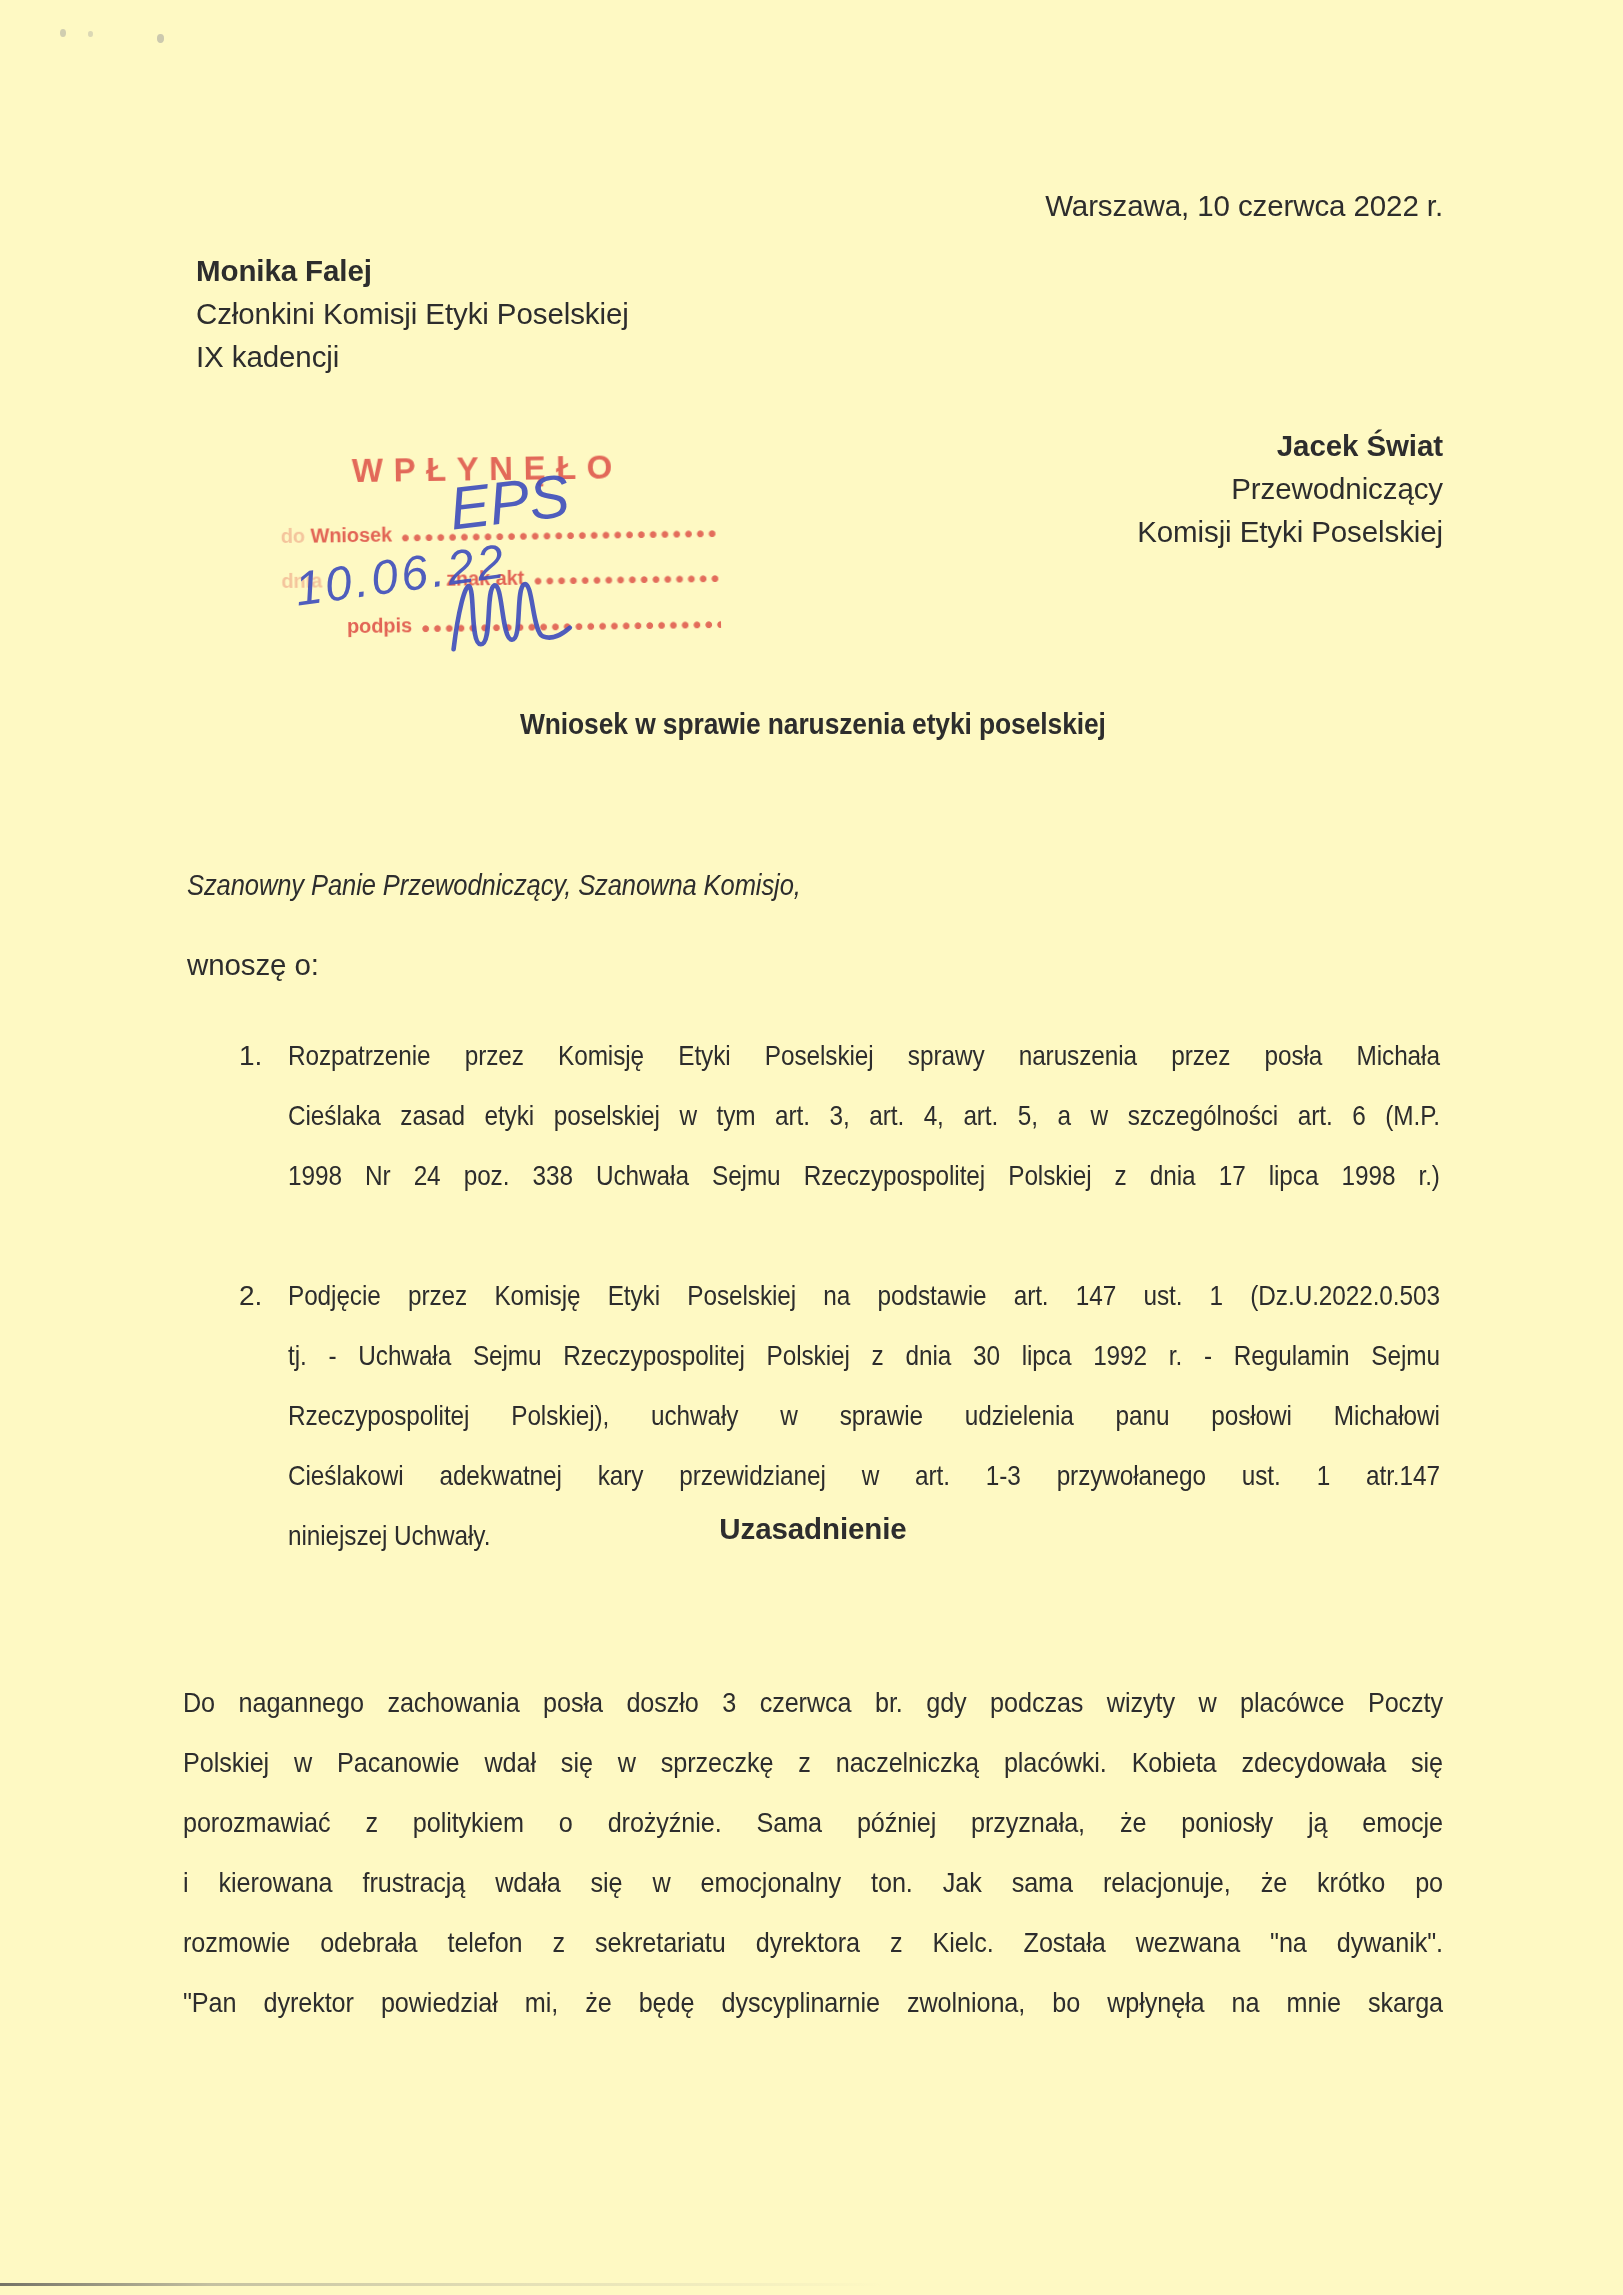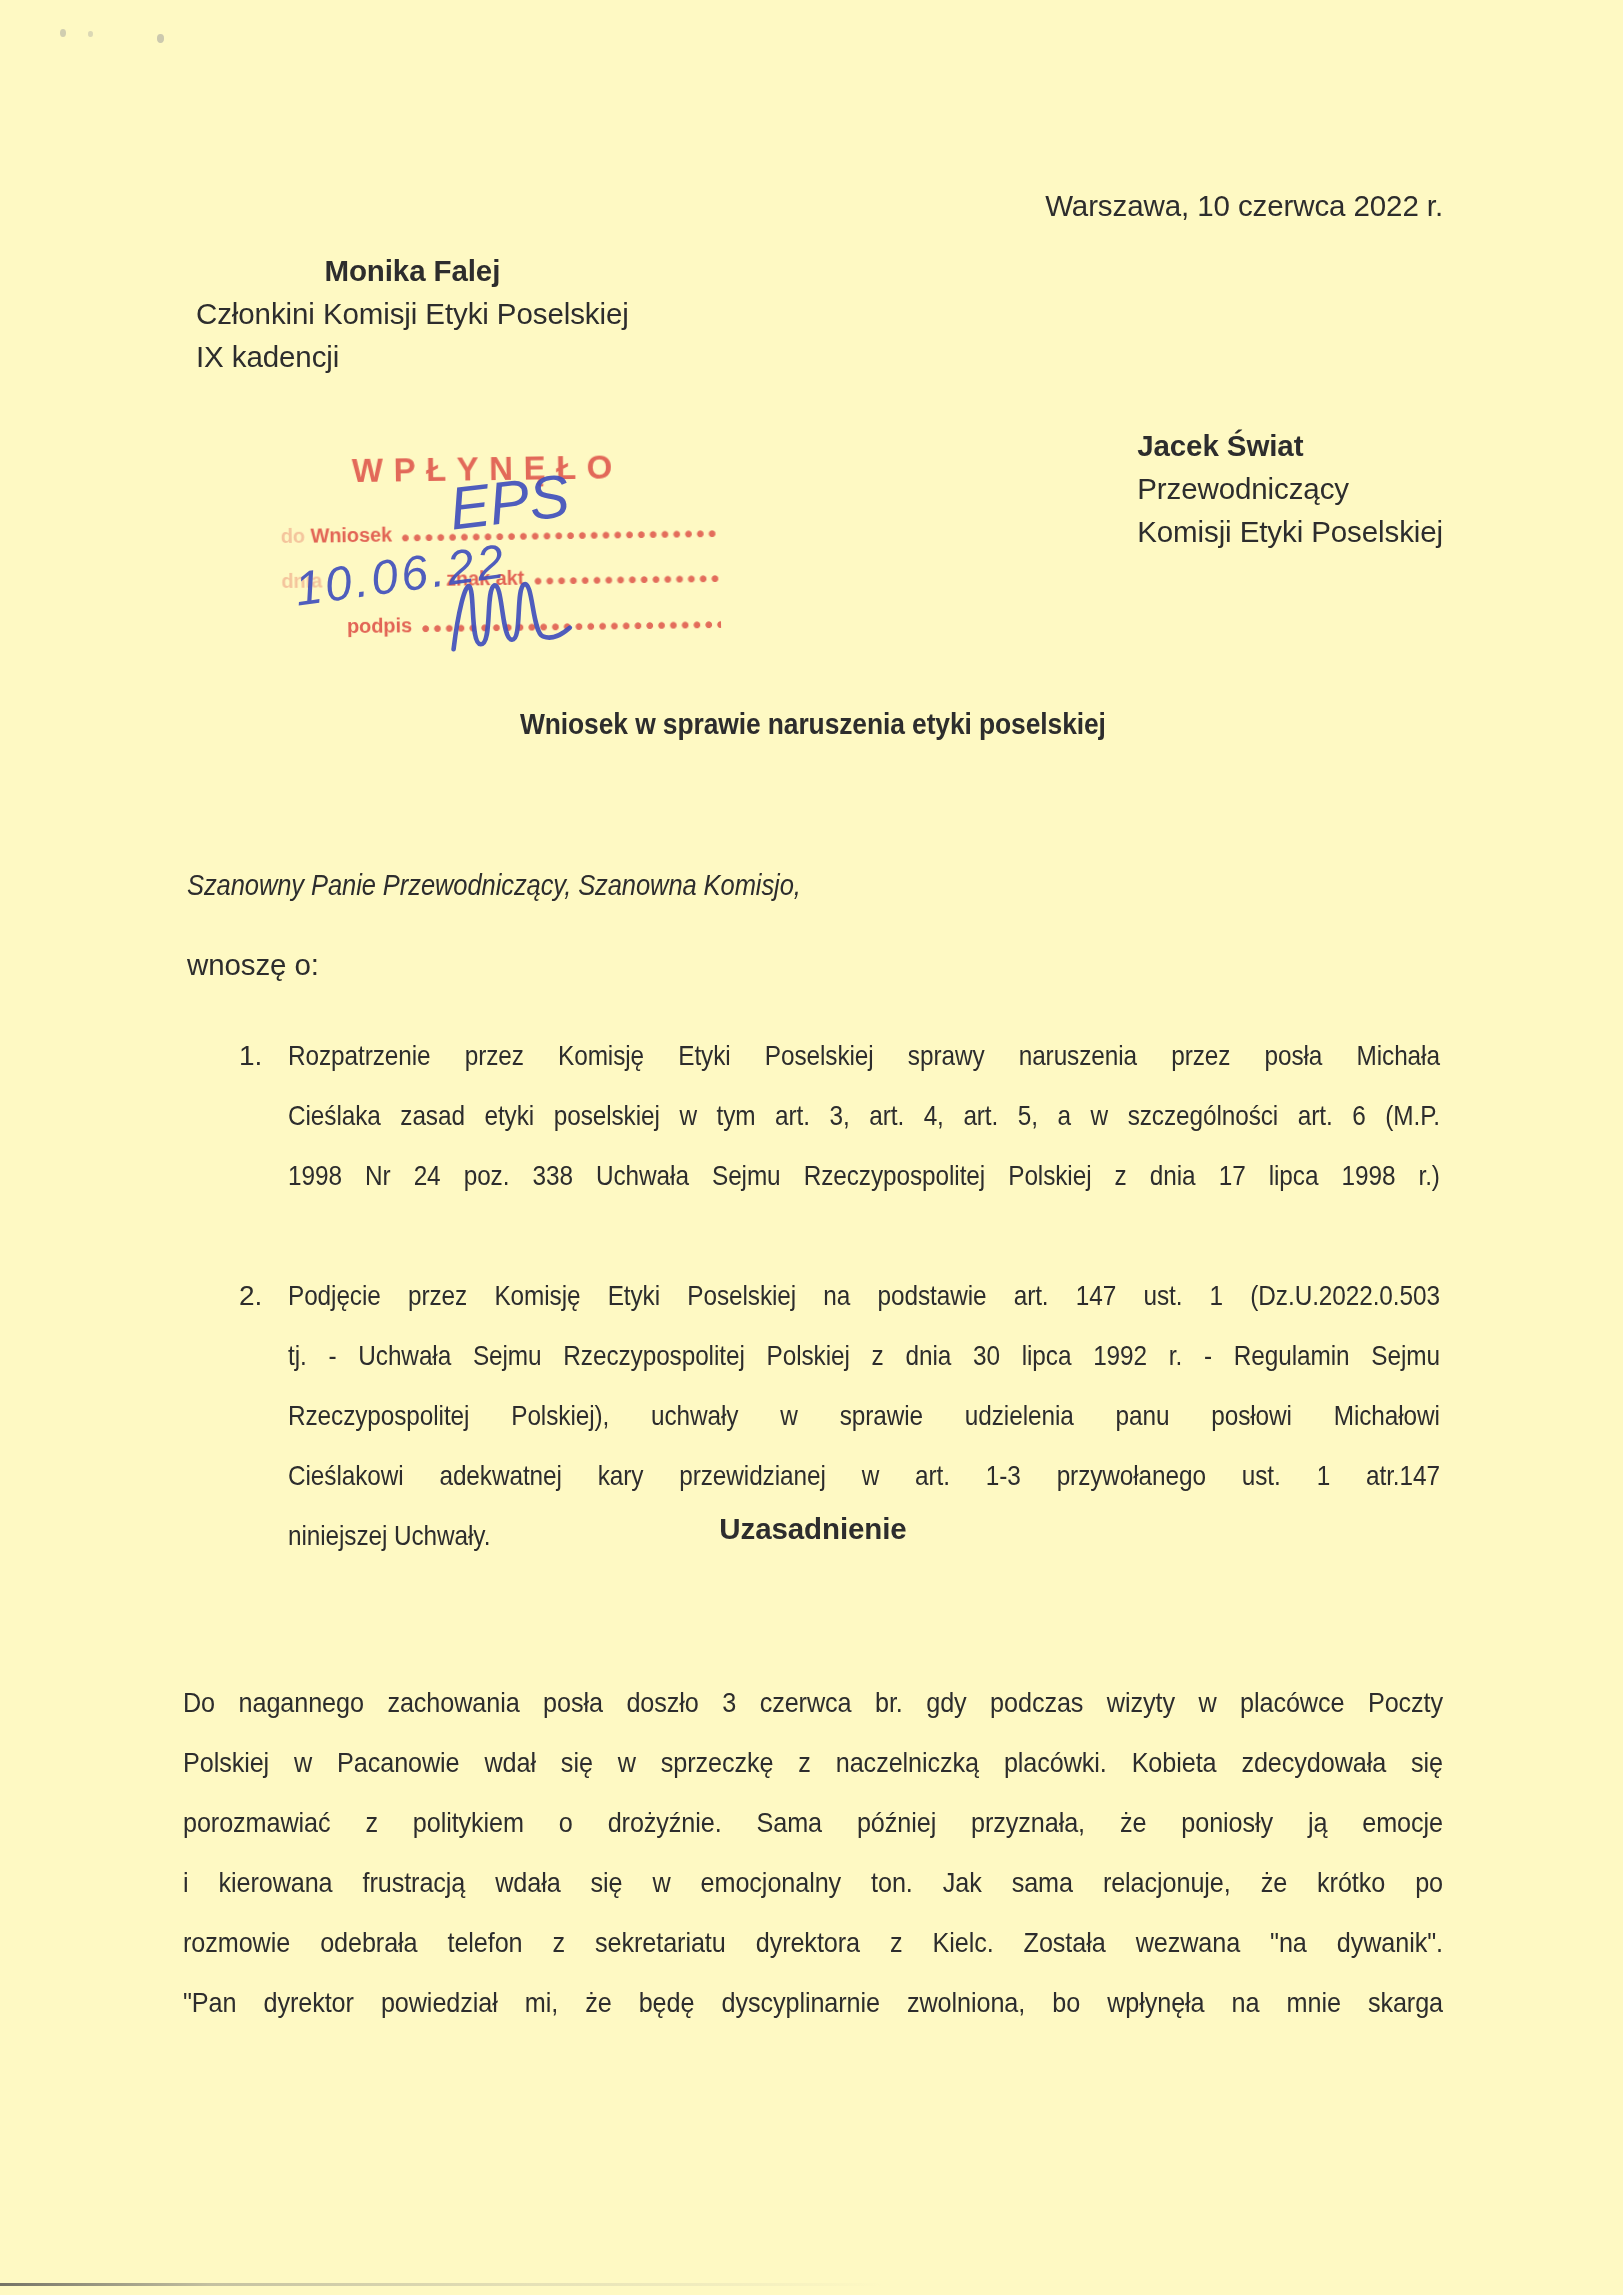--- a/index.html
+++ b/index.html
@@ -19,22 +19,22 @@
   .speck.s3{left:157px;top:34px;width:7.2px;height:8.5px;opacity:.5;}
   .edge-line{
     position:absolute;left:0;top:2283px;width:1178px;height:2.6px;
     background:linear-gradient(to right,
       rgba(70,70,70,.75), rgba(110,110,110,.4) 18%,
       rgba(140,140,140,.22) 45%, rgba(160,160,160,.12) 62%, rgba(160,160,160,0) 75%);
   }
   
   .date{position:absolute;top:189px;right:180px;font-size:29.5px;}
   .sender{position:absolute;left:196px;top:249px;font-size:29.5px;line-height:43px;}
-  .sender .name{font-weight:bold;text-align:center;}
-  .recipient{position:absolute;right:180px;top:424px;font-size:29.5px;line-height:43px;}
+  .sender .name{font-weight:bold;}
+  .recipient{position:absolute;right:180px;top:424px;font-size:29.5px;line-height:43px;text-align:right;}
   .recipient .name{font-weight:bold;}
   
   .stamp{
     position:absolute;left:281px;top:450px;width:439px;height:203px;
     transform:rotate(-0.8deg);color:var(--stamp_red,#dd4a42);
   }
   .stamp-header{
     position:absolute;left:72px;top:0;
     font-size:33px;font-weight:bold;letter-spacing:10.5px;
     opacity:.82;filter:blur(0.3px);white-space:nowrap;

